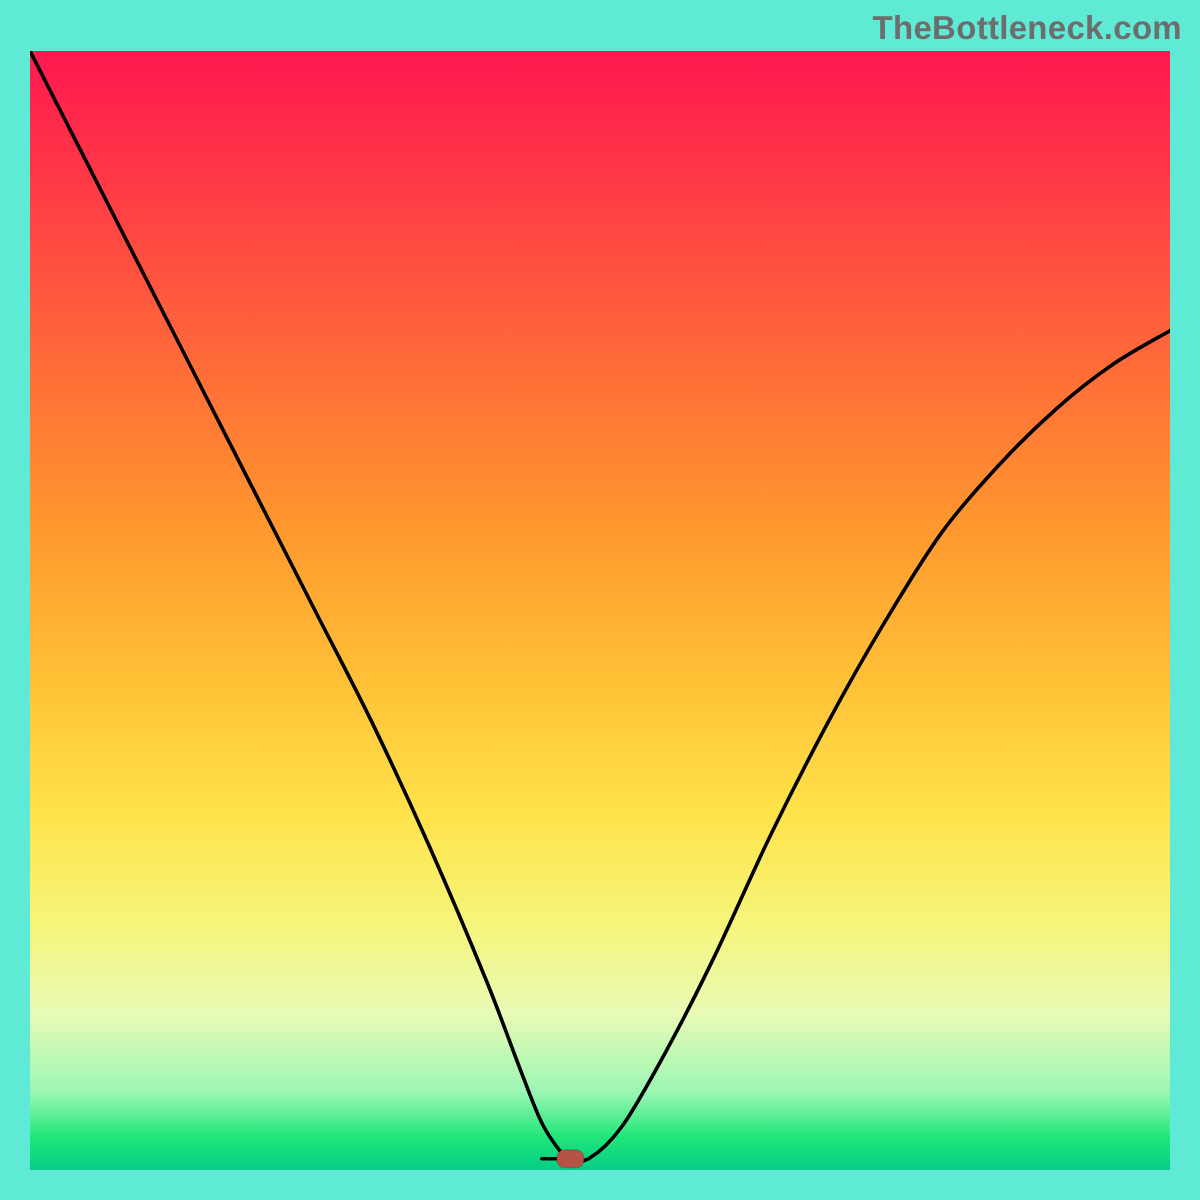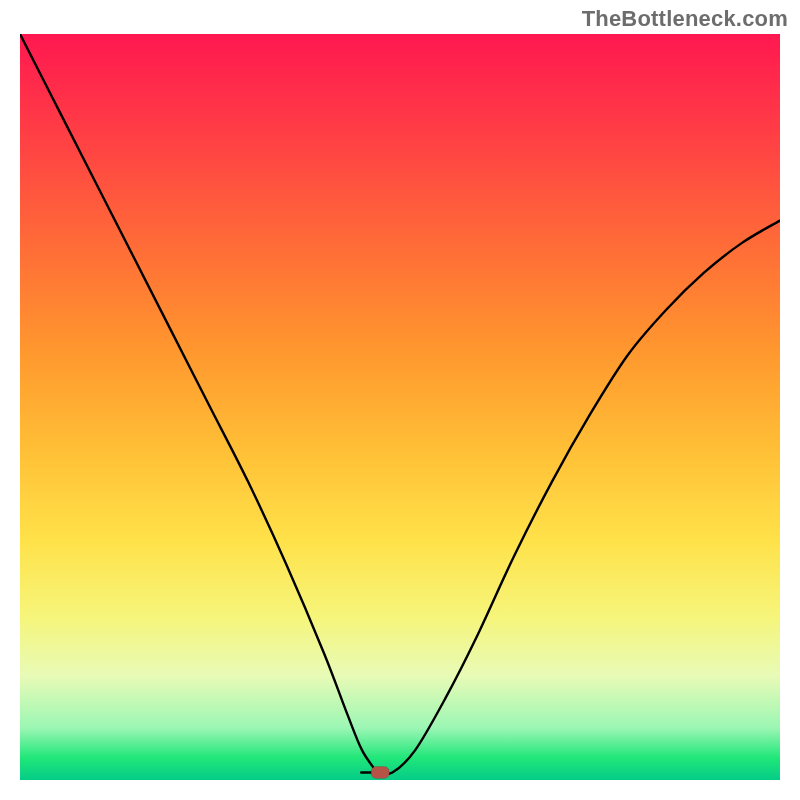--- a/index.html
+++ b/index.html
@@ -1,21 +1,21 @@
 <!DOCTYPE html>
 <html><head>
 <meta charset="utf-8">
 <style>
   * { margin: 0; padding: 0; box-sizing: border-box; }
   html, body { width: 800px; height: 800px; overflow: hidden; background: #000; }
   .frame {
     position: relative;
     width: 800px;
     height: 800px;
-    background: #ffffff;
+    background: #5eead4;
   }
   .watermark {
     position: absolute;
     top: 6px;
     right: 12px;
     font-family: Arial, Helvetica, sans-serif;
     font-size: 22px;
     font-weight: 600;
     color: #6d6d6d;
     letter-spacing: 0.2px;

